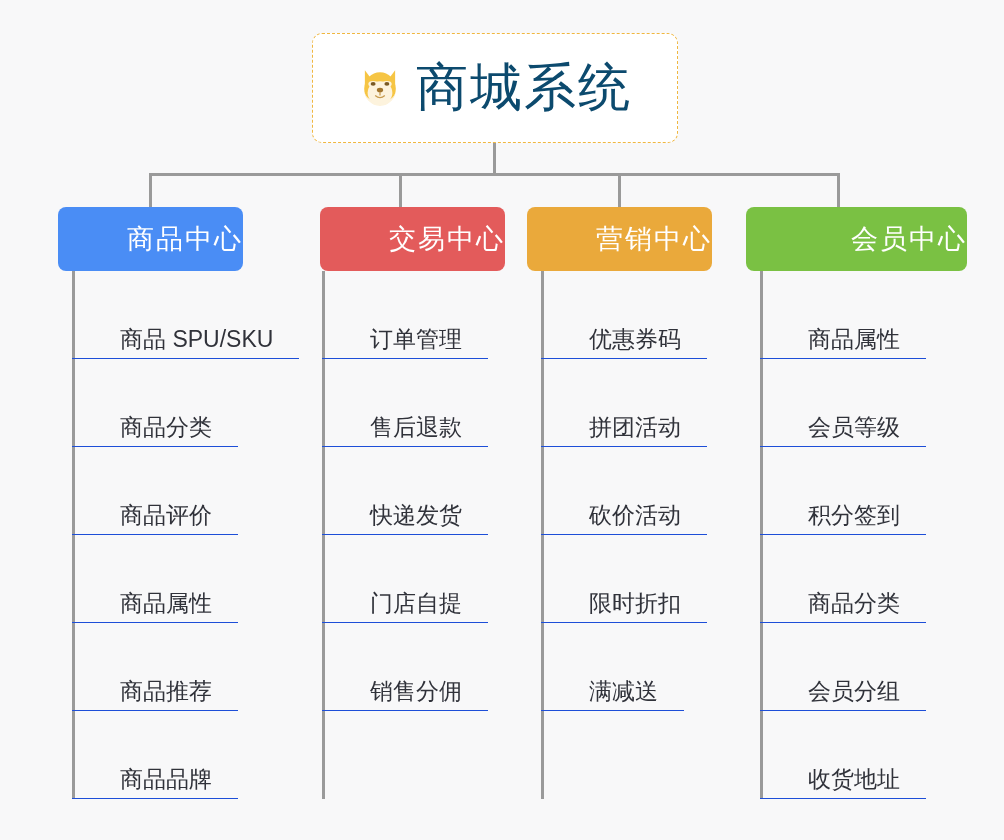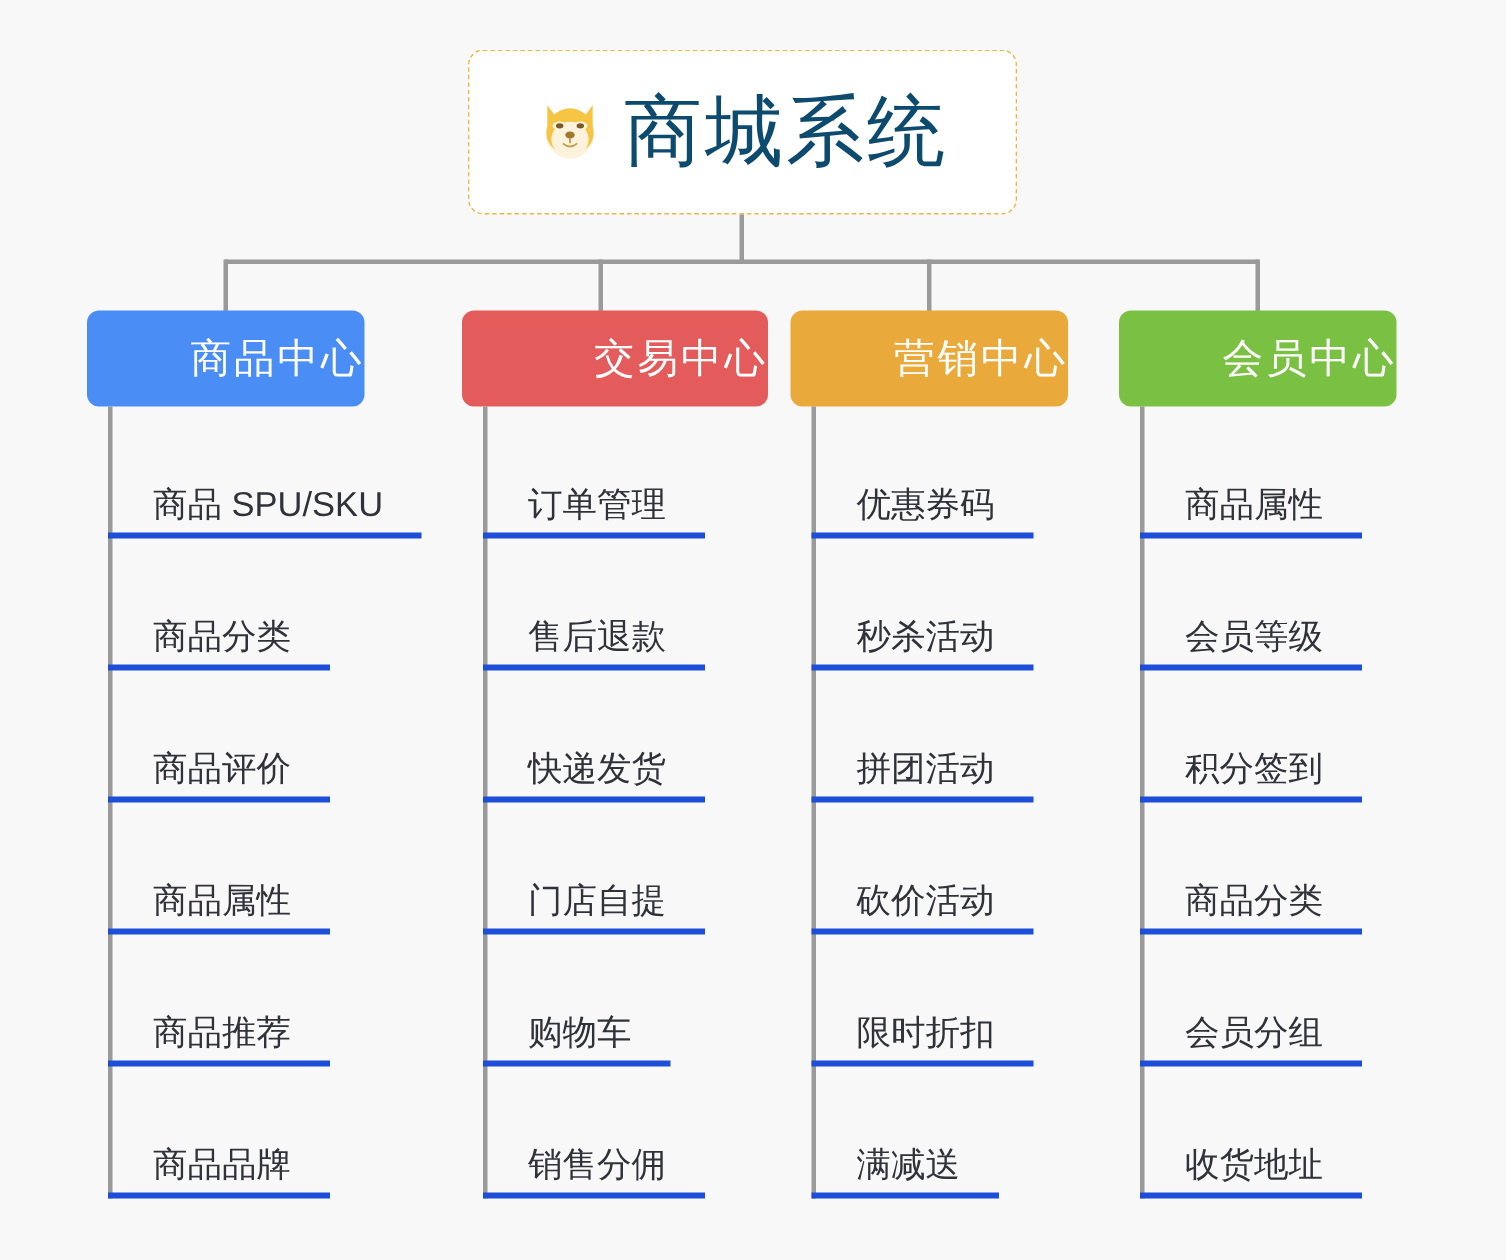--- a/index.html
+++ b/index.html
@@ -112,22 +112,22 @@
   .leaf {
     position: relative;
     height: 88px;
     display: flex;
     align-items: flex-end;
     box-sizing: border-box;
   }
   .leaf-inner {
     display: inline-flex;
     align-items: flex-start;
-    border-bottom: 4px solid #1d4ed8;
-    padding: 0 26px 6px 30px;
+    border-bottom: 1px solid #1d4ed8;
+    padding: 0 26px 6px 48px;
     box-sizing: border-box;
   }
   .leaf-label {
     font-size: 23px;
     color: #30323a;
     white-space: nowrap;
     line-height: 1.1;
   }
 </style>
 </head>
@@ -192,21 +192,21 @@
             <span class="leaf-label">商品推荐</span>
           </div>
         </div>
         <div class="leaf">
           <div class="leaf-inner">
             <span class="leaf-label">商品品牌</span>
           </div>
         </div>
       </div>
       <div class="branch-drop" style="left: 399px;"></div>
-      <div class="branch" style="left: 308px; width: 204px;">
+      <div class="branch" style="left: 320px; width: 185px;">
         <div class="branch-header" style="background: rgb(227, 91, 91);">
           <span>交易中心</span>
         </div>
       </div>
       <div class="branch-trunk" style="left: 322px; top: 271px; height: 528px;"></div>
       <div class="leaves" style="left: 322px;">
         <div class="leaf">
           <div class="leaf-inner">
             <span class="leaf-label">订单管理</span>
           </div>
@@ -217,25 +217,20 @@
           </div>
         </div>
         <div class="leaf">
           <div class="leaf-inner">
             <span class="leaf-label">快递发货</span>
           </div>
         </div>
         <div class="leaf">
           <div class="leaf-inner">
             <span class="leaf-label">门店自提</span>
-          </div>
-        </div>
-        <div class="leaf">
-          <div class="leaf-inner">
-            <span class="leaf-label">购物车</span>
           </div>
         </div>
         <div class="leaf">
           <div class="leaf-inner">
             <span class="leaf-label">销售分佣</span>
           </div>
         </div>
       </div>
       <div class="branch-drop" style="left: 618px;"></div>
       <div class="branch" style="left: 527px; width: 185px;">
@@ -245,46 +240,41 @@
       </div>
       <div class="branch-trunk" style="left: 541px; top: 271px; height: 528px;"></div>
       <div class="leaves" style="left: 541px;">
         <div class="leaf">
           <div class="leaf-inner">
             <span class="leaf-label">优惠券码</span>
           </div>
         </div>
         <div class="leaf">
           <div class="leaf-inner">
-            <span class="leaf-label">秒杀活动</span>
-          </div>
-        </div>
-        <div class="leaf">
-          <div class="leaf-inner">
             <span class="leaf-label">拼团活动</span>
           </div>
         </div>
         <div class="leaf">
           <div class="leaf-inner">
             <span class="leaf-label">砍价活动</span>
           </div>
         </div>
         <div class="leaf">
           <div class="leaf-inner">
             <span class="leaf-label">限时折扣</span>
           </div>
         </div>
         <div class="leaf">
           <div class="leaf-inner">
             <span class="leaf-label">满减送</span>
           </div>
         </div>
       </div>
       <div class="branch-drop" style="left: 837px;"></div>
-      <div class="branch" style="left: 746px; width: 185px;">
+      <div class="branch" style="left: 746px; width: 221px;">
         <div class="branch-header" style="background: rgb(122, 193, 67);">
           <span>会员中心</span>
         </div>
       </div>
       <div class="branch-trunk" style="left: 760px; top: 271px; height: 528px;"></div>
       <div class="leaves" style="left: 760px;">
         <div class="leaf">
           <div class="leaf-inner">
             <span class="leaf-label">商品属性</span>
           </div>

